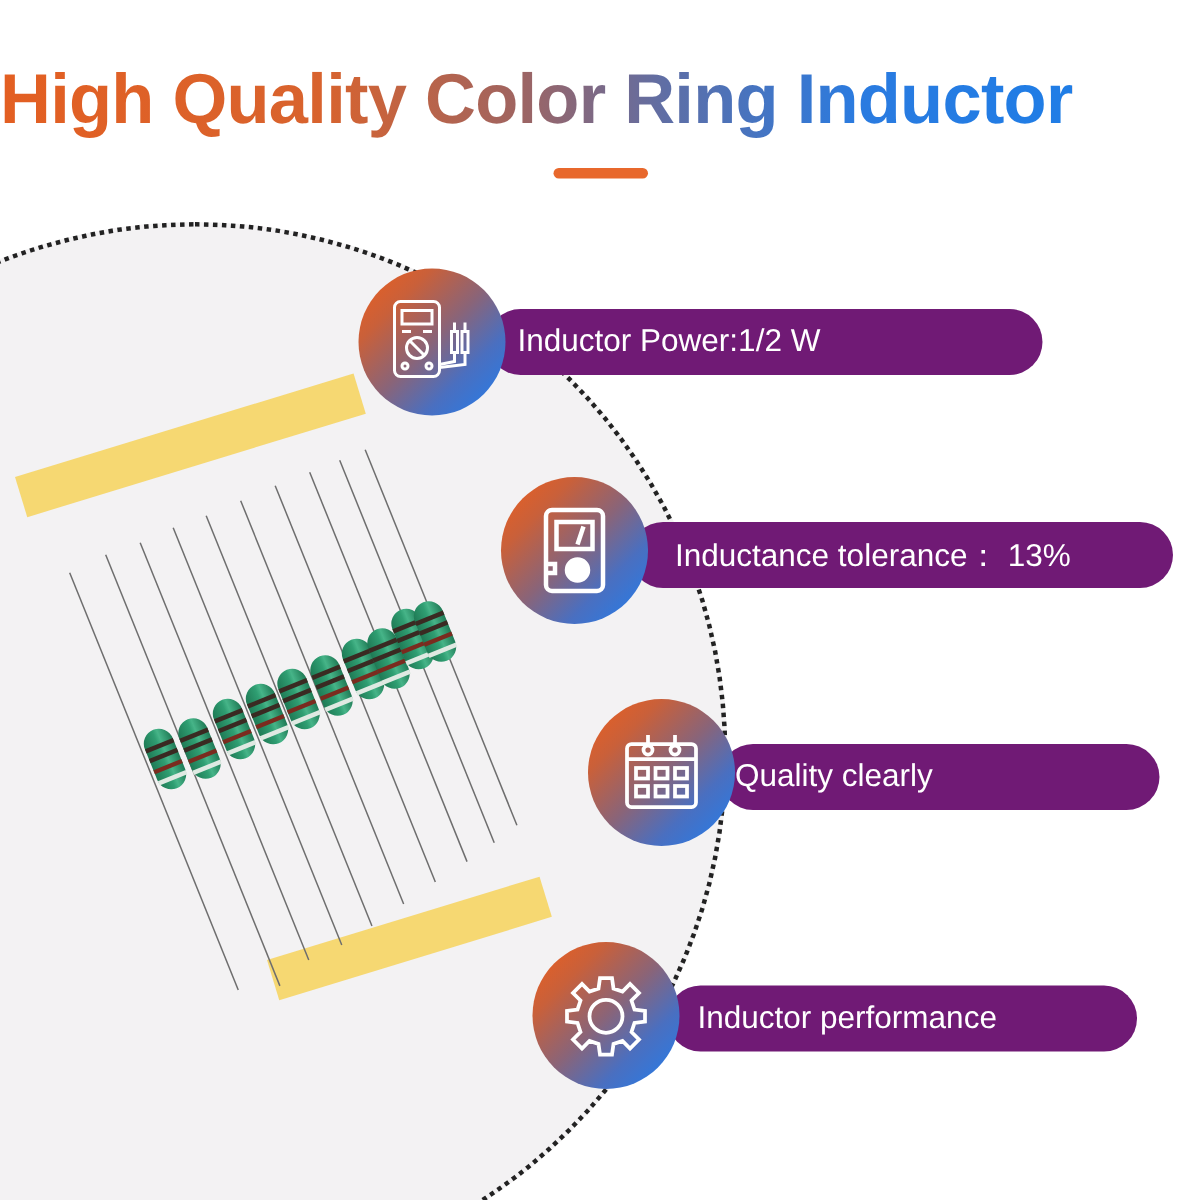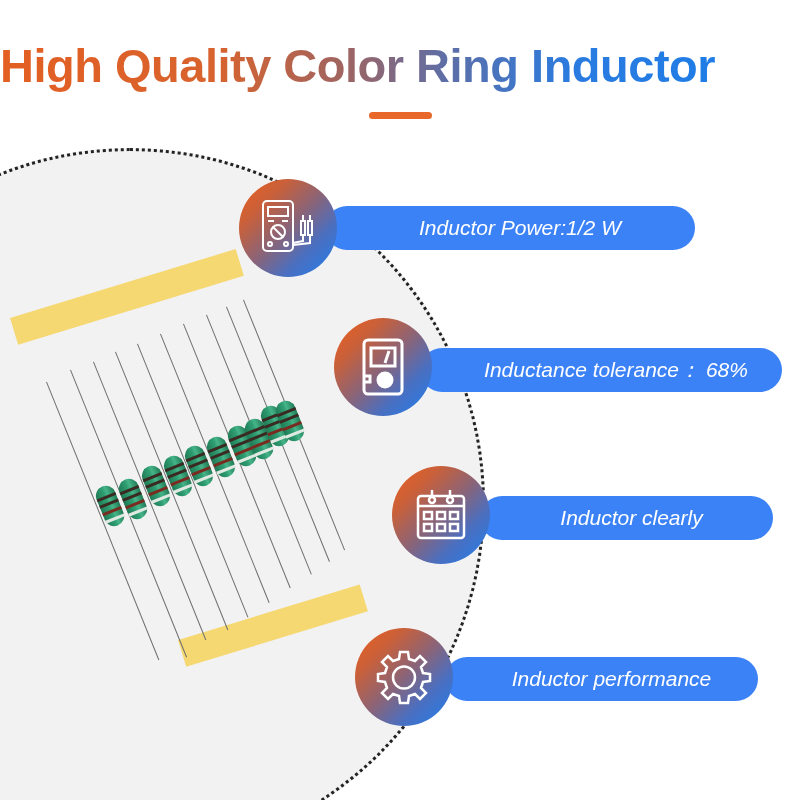--- a/index.html
+++ b/index.html
@@ -2,21 +2,21 @@
 <html><head>
 <meta charset="utf-8">
 <style>
   html, body { margin:0; padding:0; }
   body { width:800px; height:800px; position:relative; overflow:hidden; background:#ffffff; font-family:"Liberation Sans", sans-serif; }
   .bg-circle { position:absolute; left:-225px; top:148px; width:710px; height:710px; border-radius:50%; background:#f3f2f3; border:3px dotted #222; box-sizing:border-box; }
   .title { position:absolute; left:0; top:38px; width:640px; text-align:center; font-size:47px; font-weight:bold; letter-spacing:-0.5px; white-space:nowrap; }
   .title span { background:linear-gradient(90deg,#e35f22 0%,#d8632e 30%,#a06460 48%,#5f6ea5 62%,#2a7be0 80%,#1f7de6 100%); -webkit-background-clip:text; background-clip:text; color:transparent; }
   .underline { position:absolute; left:369px; top:112px; width:63px; height:7px; border-radius:4px; background:#e8682c; }
   .feature { position:absolute; }
-  .pill { position:absolute; height:44px; border-radius:22px; background:#3b82f6; color:#fff; font-size:21px; display:flex; align-items:center; justify-content:center; white-space:nowrap; box-sizing:border-box;font-style:italic; }
+  .pill { position:absolute; height:44px; border-radius:22px; background:#701a75; color:#fff; font-size:21px; display:flex; align-items:center; justify-content:flex-start; white-space:nowrap; box-sizing:border-box; }
   .icon-circle { position:absolute; width:98px; height:98px; border-radius:50%; background:linear-gradient(135deg,#ef5f1c 0%,#c9603a 25%,#8a6478 50%,#4a6fc0 72%,#1f7ff0 100%); display:flex; align-items:center; justify-content:center; }
   .icon-circle svg { width:62px; height:62px; }
   .strip { position:absolute; background:#f6d66a; opacity:0.95; }
   .wire { position:absolute; width:1.2px; background:#6e6e6e; transform-origin:top left; }
   .coil { position:absolute; width:20px; height:42px; border-radius:10px; background:linear-gradient(90deg,#1f7a55 0%,#2f9e72 45%,#46b488 60%,#1f7a55 100%); transform-origin:center; }
   .band { position:absolute; left:0; width:100%; height:3px; }
 </style>
 </head>
 <body>
 
@@ -123,36 +123,36 @@
       <line x1="46" y1="18" x2="46" y2="24"></line>
         <line x1="53" y1="18" x2="53" y2="24"></line>
       <path d="M46 38 L46 44 L36 46"></path>
         <path d="M53 38 L53 46 L36 48"></path>
     </svg>
   </div>
 </div>
 
 <div class="feature">
   <div class="pill" style="left:420px;top:348px;width:362px;padding-left:30px;">
-    <span>Inductance tolerance： 68%</span>
+    <span>Inductance tolerance： 13%</span>
   </div>
   <div class="icon-circle" style="left:334px;top:318px;">
     <svg viewBox="0 0 62 62" fill="none" stroke="#fff" stroke-width="3">
       <rect x="12" y="4" width="38" height="54" rx="4"></rect>
       <rect x="19" y="12" width="24" height="18"></rect>
       <line x1="33" y1="27" x2="37" y2="15"></line>
       <circle cx="33" cy="44" r="7" fill="#fff"></circle>
       <path d="M12 40 L18 40 L18 46 L12 46"></path>
     </svg>
   </div>
 </div>
 
 <div class="feature">
   <div class="pill" style="left:480px;top:496px;width:293px;padding-left:10px;">
-    <span>Inductor clearly</span>
+    <span>Quality clearly</span>
   </div>
   <div class="icon-circle" style="left:392px;top:466px;">
     <svg viewBox="0 0 62 62" fill="none" stroke="#fff" stroke-width="2.5">
       <rect x="8" y="12" width="46" height="42" rx="3"></rect>
       <line x1="8" y1="22" x2="54" y2="22"></line>
       <line x1="22" y1="6" x2="22" y2="14"></line>
         <circle cx="22" cy="16" r="3"></circle>
       <line x1="40" y1="6" x2="40" y2="14"></line>
         <circle cx="40" cy="16" r="3"></circle>
       <rect x="14" y="28" width="8" height="7"></rect>

